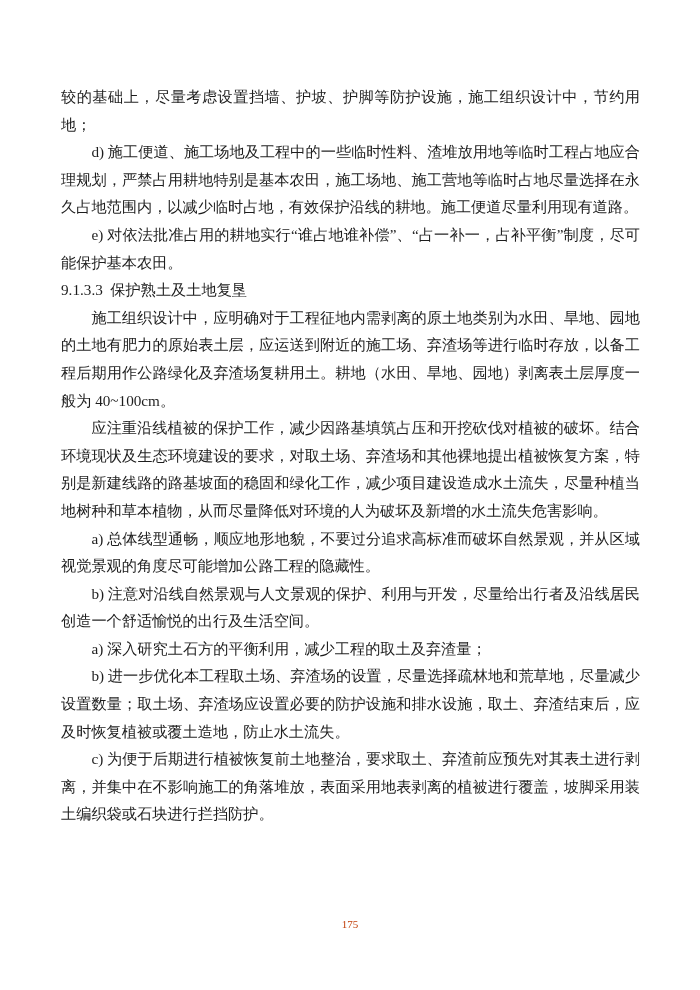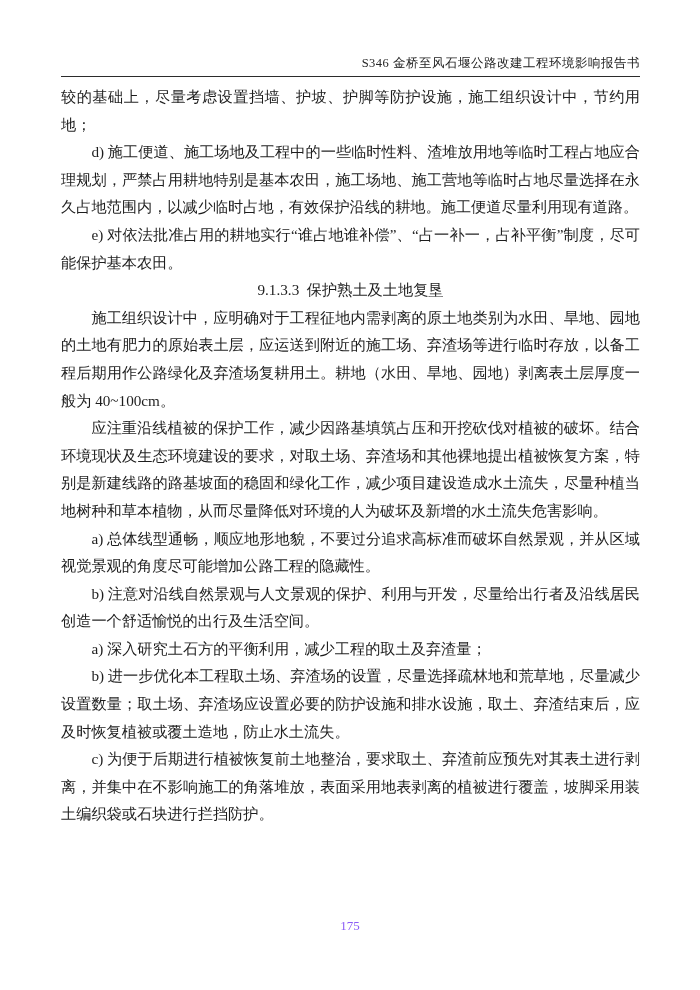--- a/index.html
+++ b/index.html
@@ -45,40 +45,37 @@
   }
   .para.no-indent {
     text-indent: 0;
   }
   .heading {
     margin: 0;
     font-size: 15.2px;
     font-weight: normal;
     text-indent: 0;
     white-space: pre-wrap;
-    text-align: center;
+    text-align: left;
   }
   .page-number {
     position: absolute;
     left: 0;
     top: 918px;
     width: 100%;
     text-align: center;
-    font-size: 13px;
-    color: #8b5cf6;
+    font-size: 11px;
+    color: #c2410c;
   }
 </style>
 </head>
 <body>
 
 <div class="page">
 
-  <div class="header">
-    <span>S346 金桥至风石堰公路改建工程环境影响报告书</span>
-  </div>
 
   <div class="content">
     <p class="para no-indent">较的基础上，尽量考虑设置挡墙、护坡、护脚等防护设施，施工组织设计中，节约用地；</p>
     <p class="para">d) 施工便道、施工场地及工程中的一些临时性料、渣堆放用地等临时工程占地应合理规划，严禁占用耕地特别是基本农田，施工场地、施工营地等临时占地尽量选择在永久占地范围内，以减少临时占地，有效保护沿线的耕地。施工便道尽量利用现有道路。</p>
     <p class="para">e) 对依法批准占用的耕地实行“谁占地谁补偿”、“占一补一，占补平衡”制度，尽可能保护基本农田。</p>
     <p class="heading">9.1.3.3  保护熟土及土地复垦</p>
     <p class="para">施工组织设计中，应明确对于工程征地内需剥离的原土地类别为水田、旱地、园地的土地有肥力的原始表土层，应运送到附近的施工场、弃渣场等进行临时存放，以备工程后期用作公路绿化及弃渣场复耕用土。耕地（水田、旱地、园地）剥离表土层厚度一般为 40~100cm。</p>
     <p class="para">应注重沿线植被的保护工作，减少因路基填筑占压和开挖砍伐对植被的破坏。结合环境现状及生态环境建设的要求，对取土场、弃渣场和其他裸地提出植被恢复方案，特别是新建线路的路基坡面的稳固和绿化工作，减少项目建设造成水土流失，尽量种植当地树种和草本植物，从而尽量降低对环境的人为破坏及新增的水土流失危害影响。</p>
     <p class="para">a) 总体线型通畅，顺应地形地貌，不要过分追求高标准而破坏自然景观，并从区域视觉景观的角度尽可能增加公路工程的隐藏性。</p>
     <p class="para">b) 注意对沿线自然景观与人文景观的保护、利用与开发，尽量给出行者及沿线居民创造一个舒适愉悦的出行及生活空间。</p>

